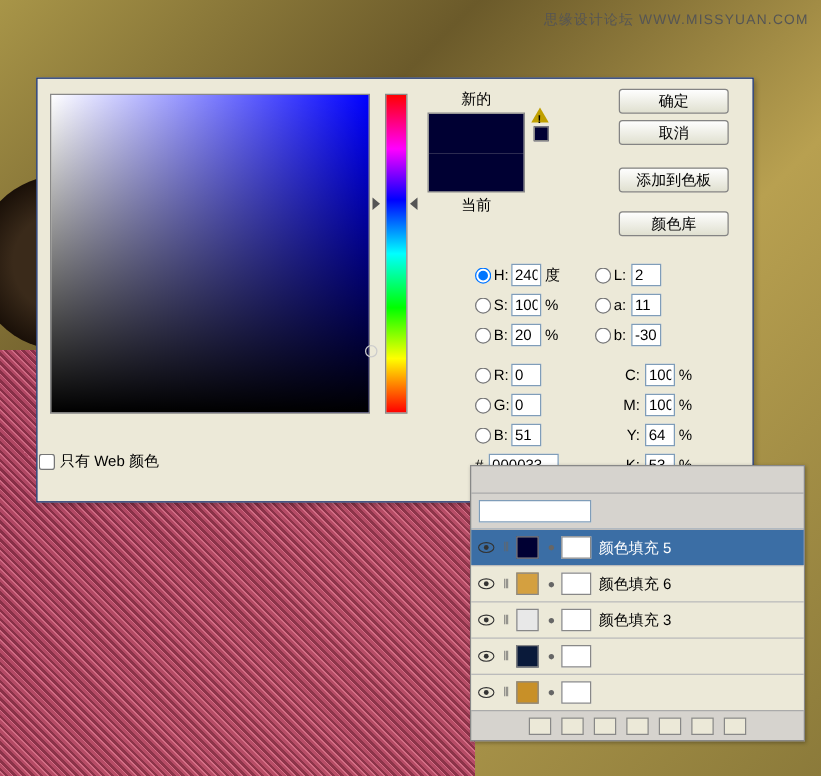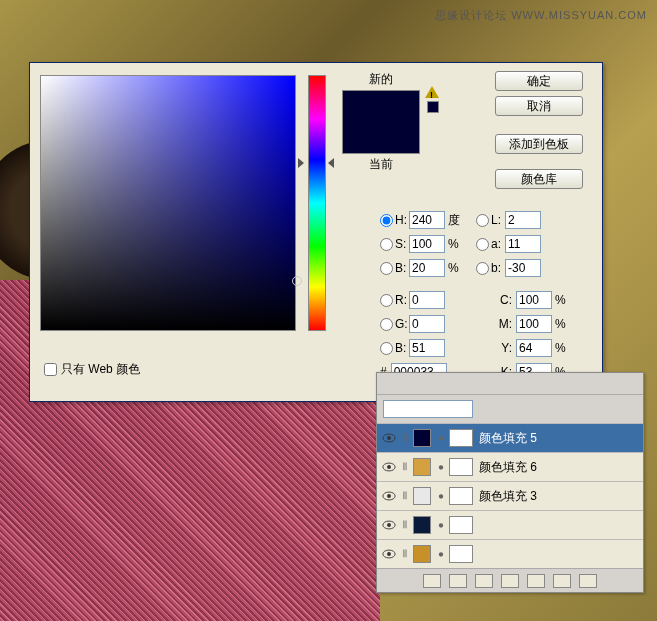--- a/index.html
+++ b/index.html
@@ -32,34 +32,34 @@
 
 .btn { position: absolute; width: 88px; height: 20px; background: linear-gradient(#fefefe,#e0e0d0); border: 1px solid #848484; border-radius: 3px; text-align: center; line-height: 18px; cursor: pointer; }
 .btn-ok { top: 8px; left: 465px; }
 .btn-cancel { top: 33px; left: 465px; }
 .btn-add { top: 71px; left: 465px; }
 .btn-lib { top: 106px; left: 465px; }
 
 .radio-row { position: absolute; display: flex; align-items: center; }
 .radio-row input[type=radio] { margin-right: 2px; }
 .radio-row .lbl { width: 14px; }
-.num-input { width: 36px; height: 18px; border: 1px solid #7f9db9; padding: 0 2px; background: #fff; }
+.num-input { width: 24px; height: 18px; border: 1px solid #7f9db9; padding: 0 2px; background: #fff; }
 .unit { margin-left: 3px; width: 12px; }
 
 .r-h { top: 148px; left: 350px; } .r-l { top: 148px; left: 446px; }
 .r-s { top: 172px; left: 350px; } .r-a { top: 172px; left: 446px; }
 .r-bv { top: 196px; left: 350px; } .r-bl { top: 196px; left: 446px; }
 .r-r { top: 228px; left: 350px; } .c-c { top: 228px; left: 466px; }
 .r-g { top: 252px; left: 350px; } .c-m { top: 252px; left: 466px; }
 .r-b { top: 276px; left: 350px; } .c-y { top: 276px; left: 466px; }
 .c-k { top: 300px; left: 466px; }
 .cmyk-row { position: absolute; display: flex; align-items: center; }
 .cmyk-row .lbl { width: 16px; text-align: right; margin-right: 4px; }
 
-.web-check { position: absolute; top: 298px; left: 14px; display: flex; align-items: center; }
+.web-check { position: absolute; top: 298px; left: 1px; display: flex; align-items: center; }
 .web-check input { margin-right: 4px; }
 .hex-row { position: absolute; top: 300px; left: 350px; display: flex; align-items: center; }
 .hex-row .lbl { margin-right: 4px; }
 
 .layers-panel { position: absolute; top: 372px; left: 376px; width: 268px; background: #d6d3ce; border: 1px solid #888; box-shadow: 1px 1px 3px rgba(0,0,0,0.3); }
 .layers-winbtns { position: absolute; top: 372px; right: 14px; display: flex; gap: 2px; }
 .winbtn { width: 14px; height: 12px; background: #ece9d8; border: 1px solid #888; font-size: 8px; text-align: center; line-height: 10px; cursor: pointer; }
 .layers-top { height: 22px; border-bottom: 1px solid #aaa; }
 .layers-ctrl { height: 28px; display: flex; align-items: center; padding: 0 6px; gap: 4px; }
 .layers-ctrl .ctrl-input { width: 90px; height: 18px; border: 1px solid #7f9db9; background: #fff; }

